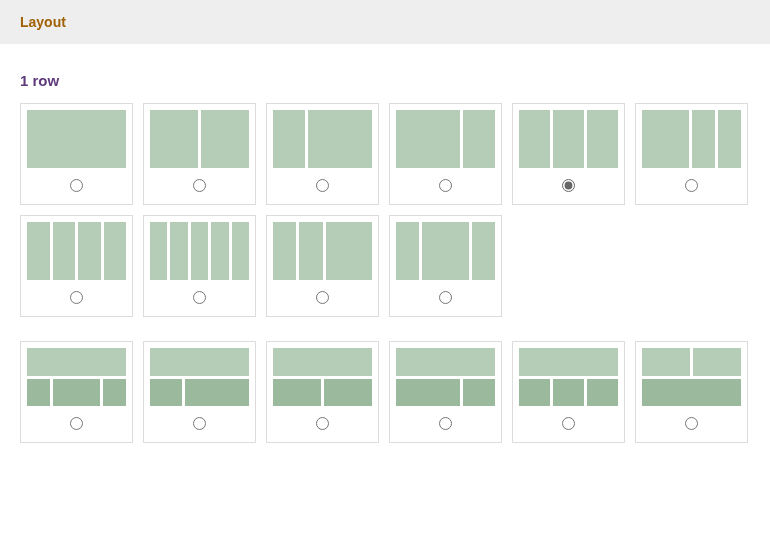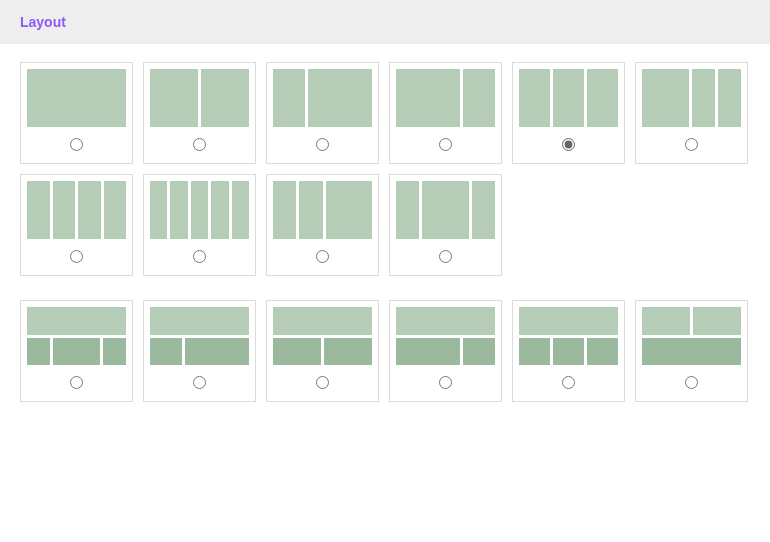--- a/index.html
+++ b/index.html
@@ -6,21 +6,21 @@
   body {
     font-family: Arial, Helvetica, sans-serif;
     background: #ffffff;
     width: 770px;
     height: 542px;
     overflow: hidden;
   }
   .header {
     background: #eeeeee;
     padding: 14px 20px;
-    color: #8b5cf6;
+    color: #a16207;
     font-weight: bold;
     font-size: 14px;
   }
   .content {
     padding: 18px 20px;
   }
   .section-title {
     color: #5e3a7a;
     font-weight: bold;
     font-size: 15px;
@@ -71,20 +71,21 @@
 </style>
 </head>
 <body>
 
 <div class="header">
   <span>Layout</span>
 </div>
 
 <div class="content">
 
+  <div class="section-title">1 row</div>
   <div class="grid" id="grid-row1">
       <label class="option">
         <div class="preview">
           <div class="preview-row">
             <div class="block" style="flex: 100 1 0px; width: 100%;"></div>
           </div>
         </div>
         <div class="radio-wrap"><input type="radio" name="layout" style=""></div>
       </label>
       <label class="option">

